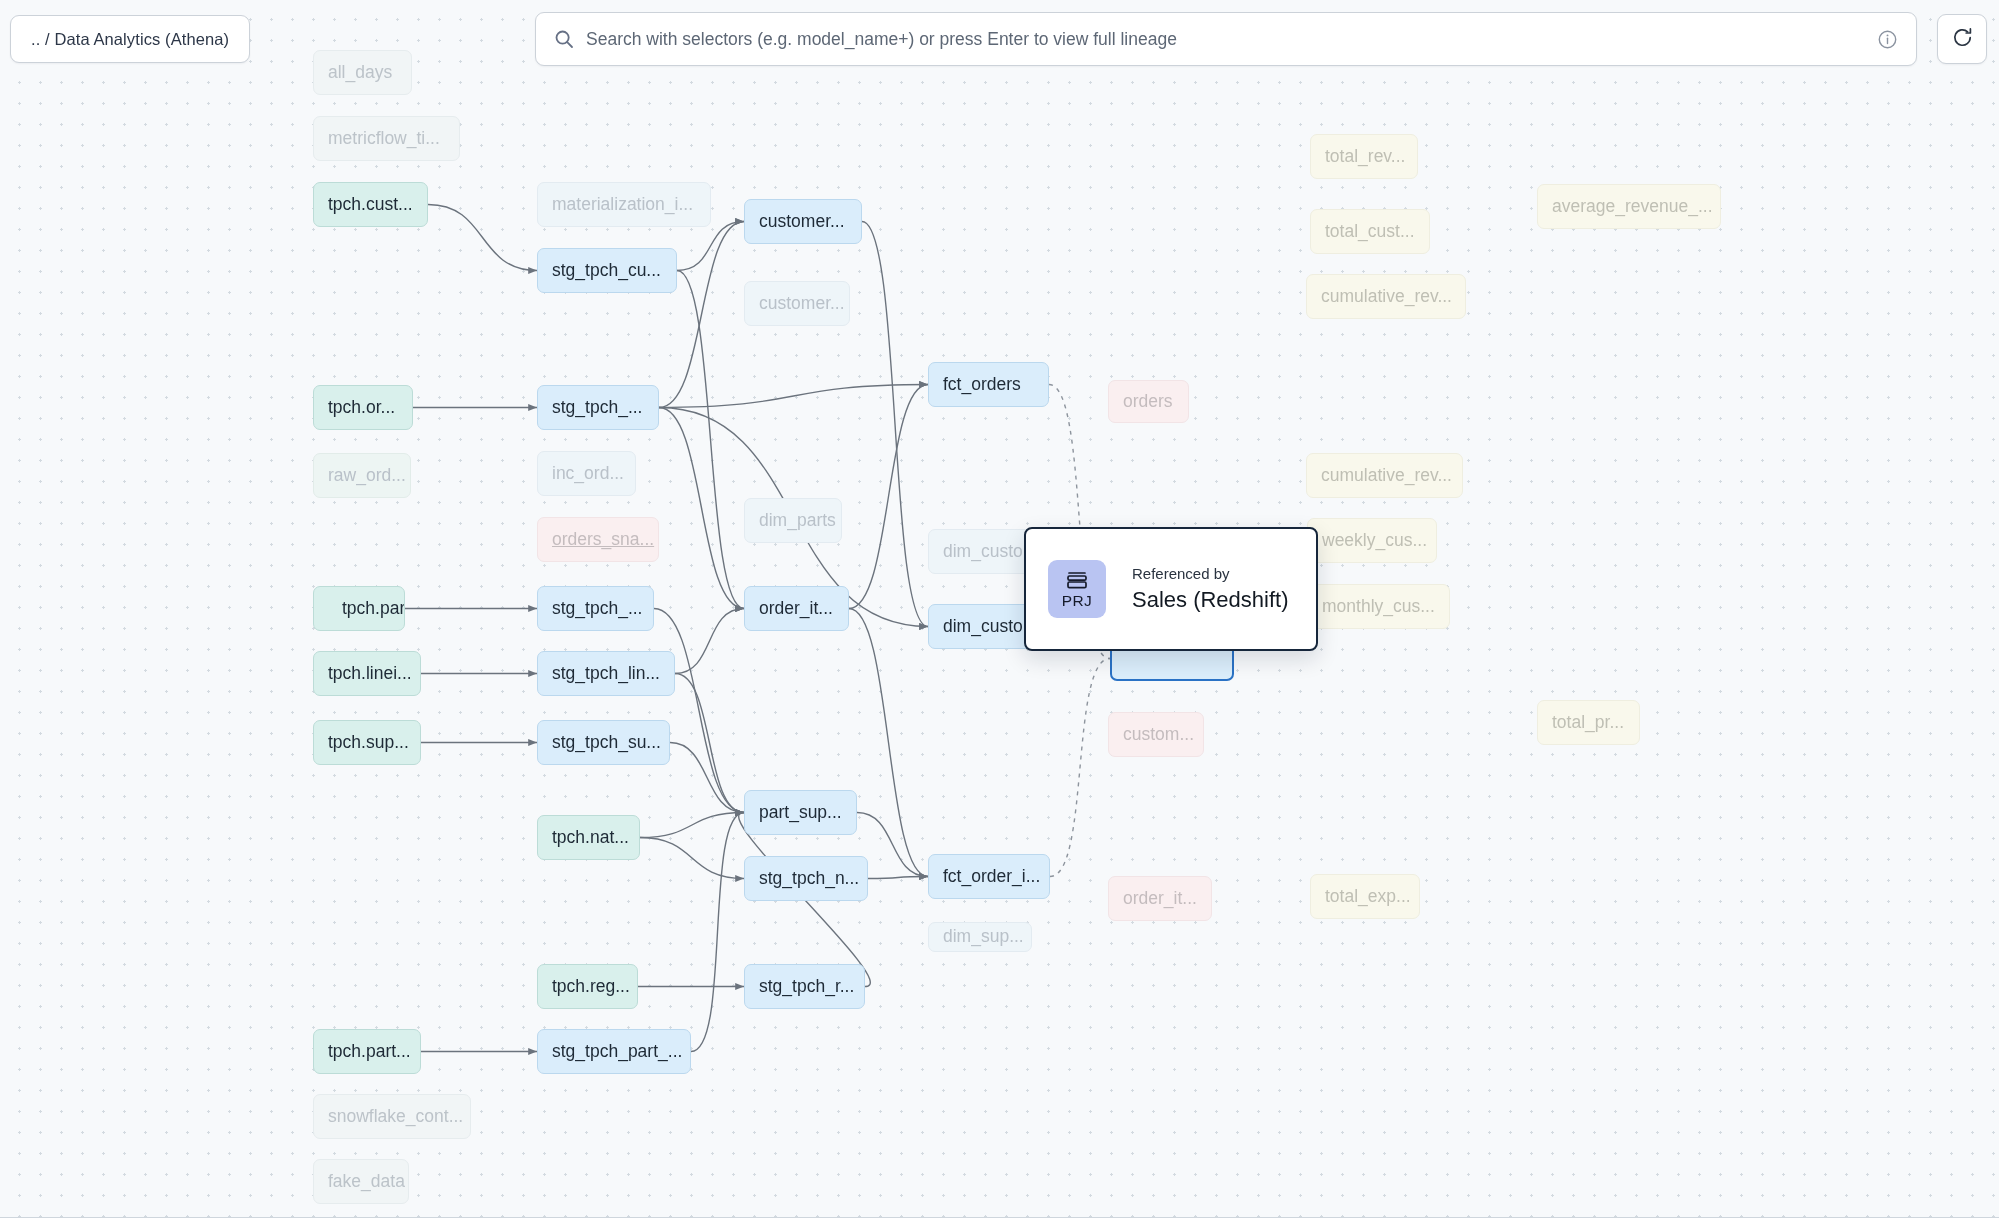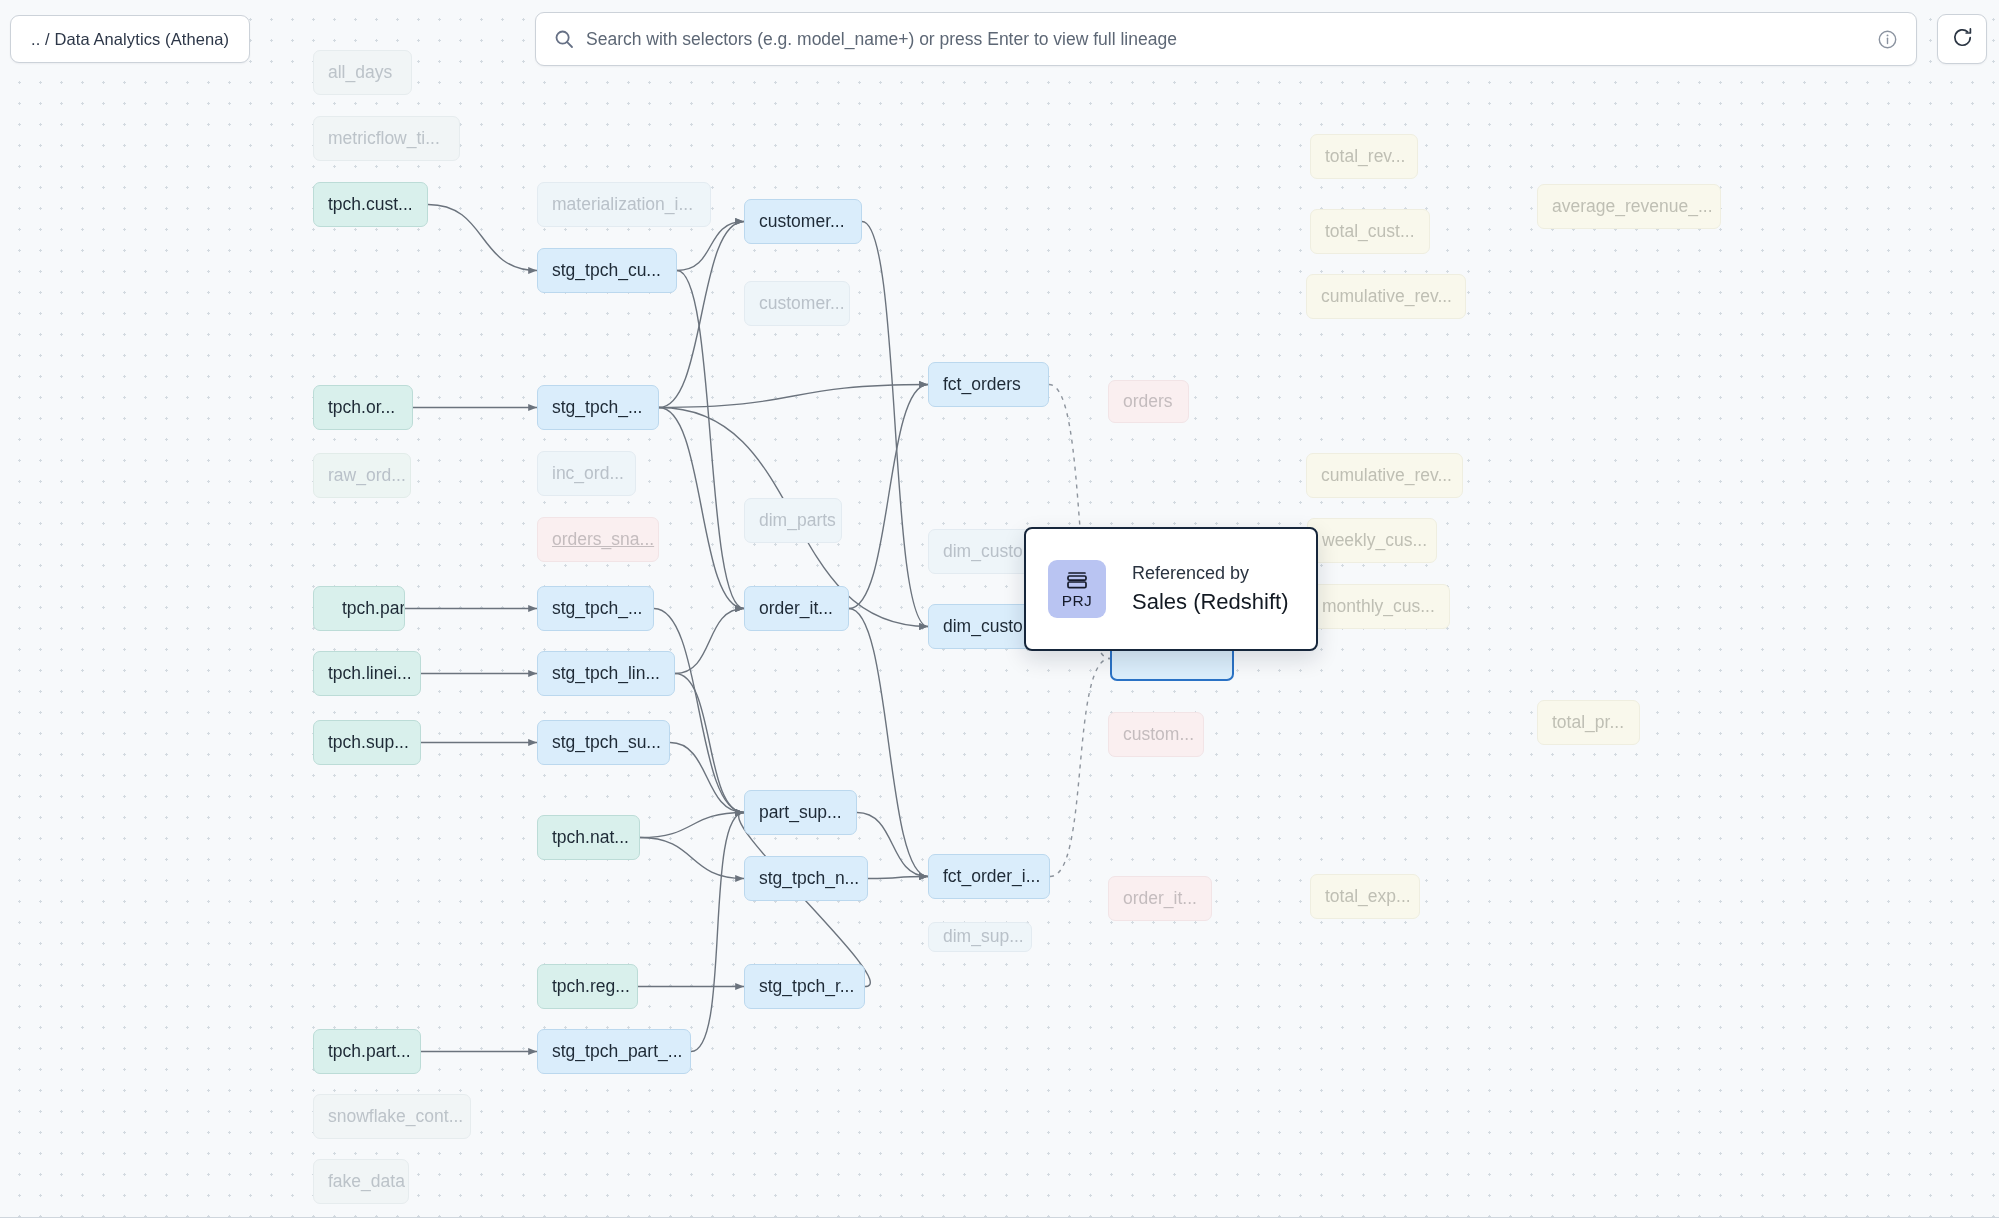--- a/index.html
+++ b/index.html
@@ -188,21 +188,21 @@
     color: #151a2a;
     margin-right: 26px;
   }
   .hc-badge .glyph { line-height: 0; }
   .hc-badge .abbr {
     font-size: 15.5px;
     letter-spacing: .4px;
     font-family: "Liberation Sans", sans-serif;
   }
   .hc-text { display: flex; flex-direction: column; gap: 5px; }
-  .hc-line1 { font-size: 18px; color: #2a3340; }
+  .hc-line1 { font-size: 15px; color: #2a3340; }
   .hc-line2 { font-size: 22px; color: #121922; }
 </style>
 </head>
 <body>
 
 <div id="app">
 
   <svg id="edges" viewBox="0 0 1999 1218" xmlns="http://www.w3.org/2000/svg">
     <defs>
       <marker id="arrow" viewBox="0 0 10 10" refX="9" refY="5" markerWidth="7" markerHeight="7" orient="auto-start-reverse">

